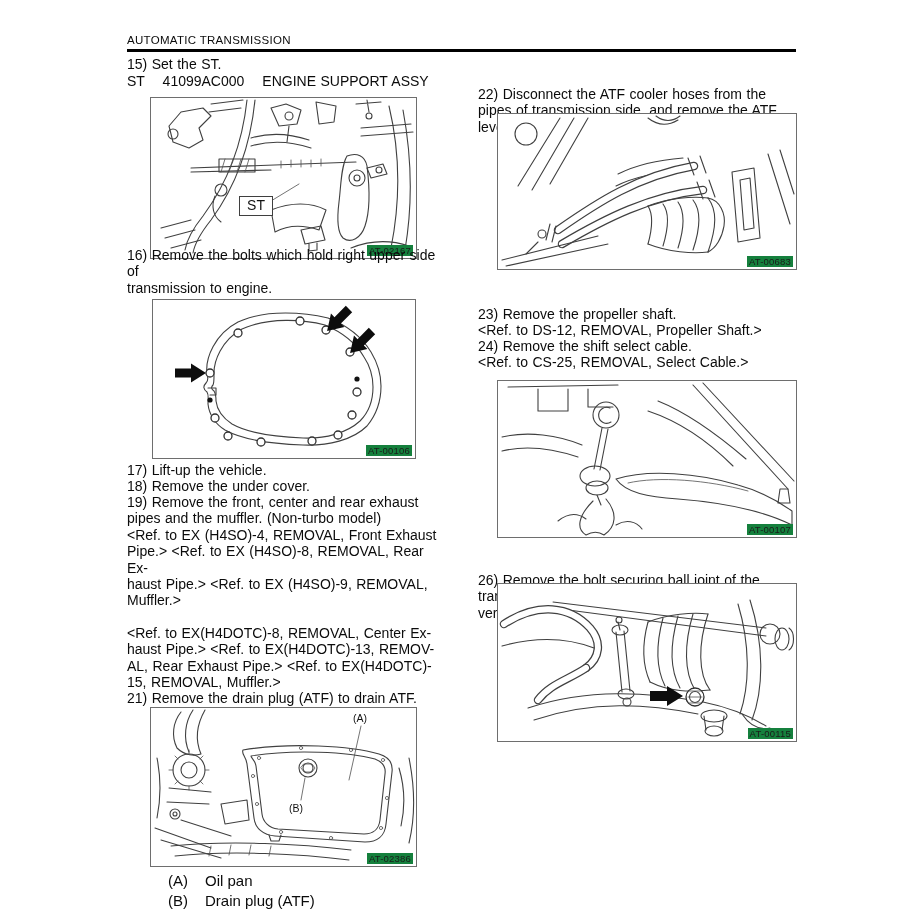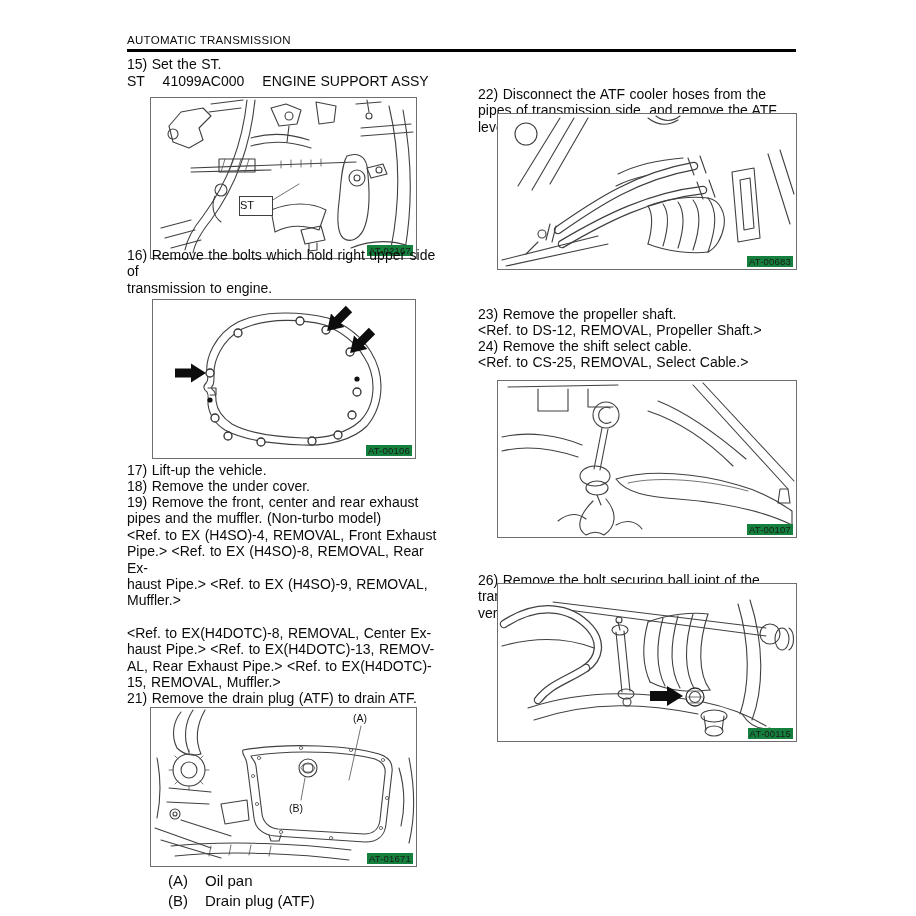--- a/index.html
+++ b/index.html
@@ -29,22 +29,22 @@
   }
   .stroke { stroke:#404040; stroke-width:1.1; fill:none; stroke-linecap:round; stroke-linejoin:round; }
   .thin   { stroke:#505050; stroke-width:0.8; fill:none; stroke-linecap:round; }
   .tube-o { stroke:#404040; stroke-width:8.5; fill:none; stroke-linecap:round; }
   .tube-i { stroke:#ffffff; stroke-width:6;   fill:none; stroke-linecap:round; }
   .hole   { stroke:#303030; stroke-width:1.3; fill:#ffffff; }
   .dot    { fill:#111; stroke:none; }
   .fill-dark { fill:#0d0d0d; stroke:none; }
   .st-box {
     position:absolute; left:88px; top:98px; width:32px; height:18px;
-    border:1.4px solid #3f3f3f; background:#fff; font-size:11px;
-    line-height:17px; color:#111;
+    border:1.4px solid #3f3f3f; background:#fff; font-size:14px;
+    text-align:center; line-height:17px; color:#111;
   }
   .figlabel { position:absolute; font-size:10.5px; color:#111; }
   .legend-row { position:absolute; left:168px; font-size:15px; }
   .legend-key { display:inline-block; width:37px; }
 </style>
 </head>
 <body>
 
 <div class="page">
 
@@ -161,21 +161,21 @@
       <circle class="stroke" cx="157" cy="60" r="9"></circle>
       <circle class="stroke" cx="157" cy="60" r="5"></circle>
       <path class="thin" d="M153,56 L161,56 L164,60 L161,64 L153,64 L150,60 Z"></path>
       <path class="thin" d="M210,18 L198,72 M154,70 L150,92"></path>
       <path class="stroke" d="M20,138 C80,132 150,136 200,142 M24,148 C80,142 150,146 198,152"></path>
       <path class="thin" d="M60,138 L58,148 M80,137 L78,147 M100,137 L98,147 M120,138 L118,148"></path>
       <path class="stroke" d="M248,60 C254,80 254,100 250,118 M258,50 C264,80 264,110 258,135"></path>
     </svg>
     <div class="figlabel" style="left:202px; top:4px">(A)</div>
     <div class="figlabel" style="left:138px; top:94px">(B)</div>
-    <span class="figcode">AT-01671</span>
+    <span class="figcode">AT-02386</span>
   </div>
 
   <div class="legend-row" style="top:872px">
     <span class="legend-key">(A)</span><span>Oil pan</span>
   </div>
   <div class="legend-row" style="top:892px">
     <span class="legend-key">(B)</span><span>Drain plug (ATF)</span>
   </div>
 
   <div class="para rcol" style="top:56px">22) Disconnect the ATF cooler hoses from the

